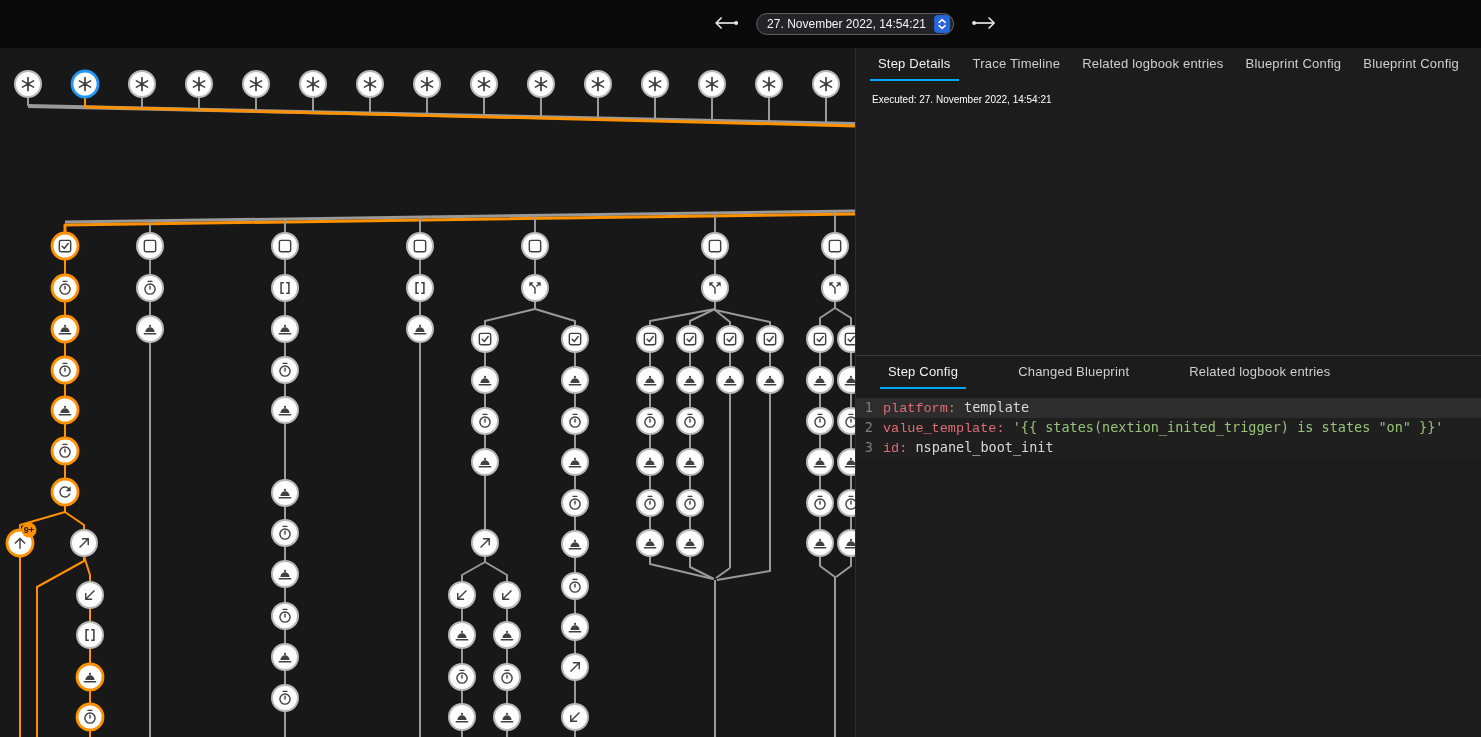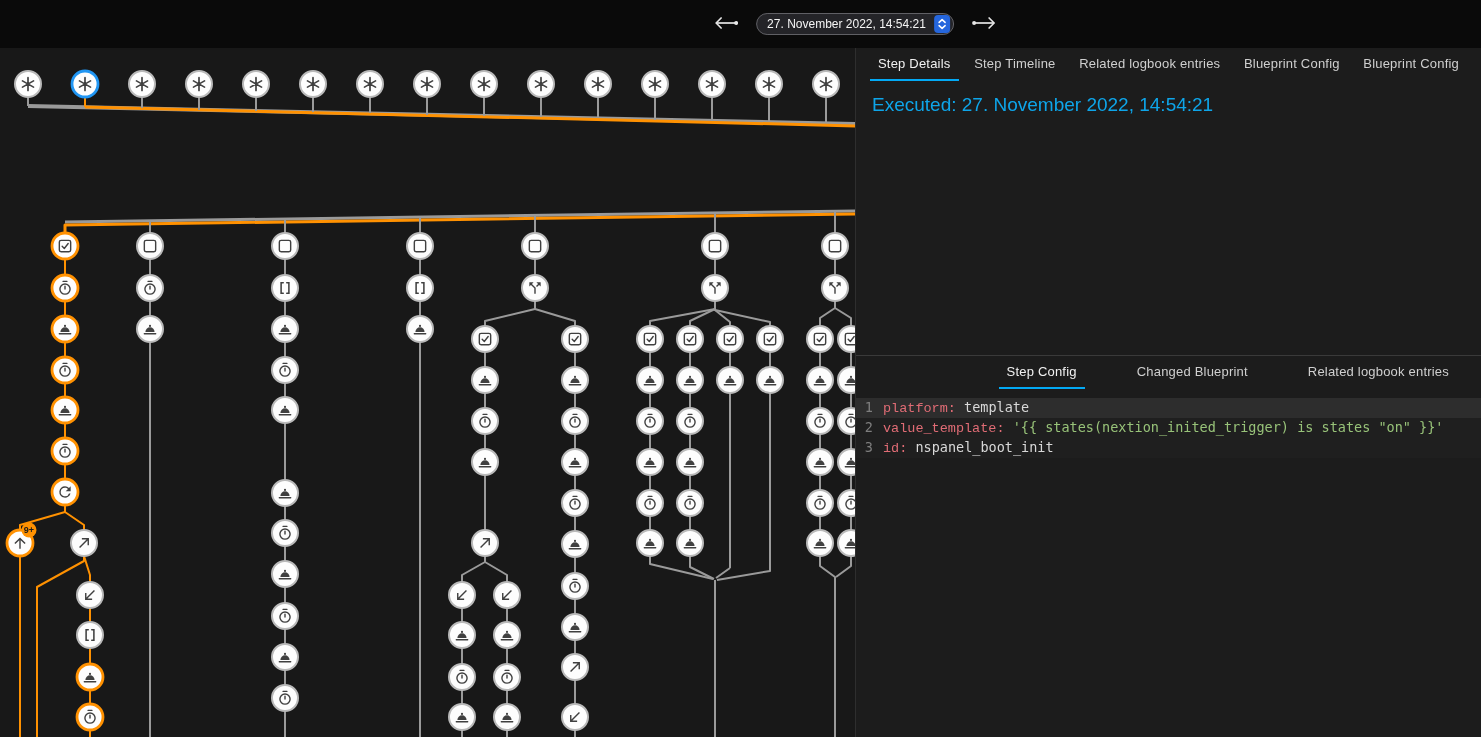--- a/index.html
+++ b/index.html
@@ -31,28 +31,28 @@
   .graph-pane { width: 855px; flex: none; background: #181818; position: relative; overflow: hidden; }
   #graph-svg { display: block; }
   .right-pane {
     flex: 1; min-width: 0; background: #1c1c1c;
     border-left: 1px solid #2e2e2e;
     display: flex; flex-direction: column;
   }
   .details-panel { height: 307px; flex: none; display: flex; flex-direction: column; }
   .tabs { display: flex; height: 33px; flex: none; align-items: stretch; }
   .top-tabs { justify-content: space-between; padding: 0 14px; }
-  .bottom-tabs { gap: 44px; padding: 0 24px; justify-content: flex-end; }
+  .bottom-tabs { gap: 44px; padding: 0 24px; }
   .tab {
     display: flex; align-items: center; white-space: nowrap;
     font-size: 13px; letter-spacing: .2px; color: #cfcfcf;
     padding: 0 8px; border-bottom: 2px solid transparent; cursor: pointer;
   }
   .tab.active { color: #f1f1f1; border-bottom-color: var(--accent, #03a9f4); }
-  .details-content { padding: 13px 16px; color: #0ea5e9; font-size: 19px; }
+  .details-content { padding: 13px 16px; color: #ffffff; font-size: 10px; }
   .config-panel { flex: 1; border-top: 1px solid #3a3a3a; display: flex; flex-direction: column; background: #1c1c1c; }
   .code-block {
     margin-top: 9px;
     font-family: "DejaVu Sans Mono", monospace;
     font-size: 13.5px; line-height: 19px;
     color: var(--code_plain, #d8d8d8);
   }
   .code-line { display: flex; background: #1f1f1f; }
   .code-line.active-line { background: #2d2d2d; }
   .gutter { flex: none; width: 27px; text-align: right; padding-right: 10px; color: #7e7e7e; user-select: none; }
@@ -676,21 +676,21 @@
             <text x="29" y="485.2" text-anchor="middle" font-size="9" font-weight="bold" fill="#1b1b1b" font-family="Liberation Sans, sans-serif">9+</text>
           </g>
         </svg>
     </div>
 
     <div class="right-pane">
 
       <section class="details-panel">
         <nav class="tabs top-tabs">
           <span class="tab active">Step Details</span>
-          <span class="tab">Step Timeline</span>
+          <span class="tab">Trace Timeline</span>
           <span class="tab">Related logbook entries</span>
           <span class="tab">Blueprint Config</span>
           <span class="tab">Blueprint Config</span>
         </nav>
         <div class="details-content">
           <div>Executed: 27. November 2022, 14:54:21</div>
         </div>
       </section>
 
       <section class="config-panel">

